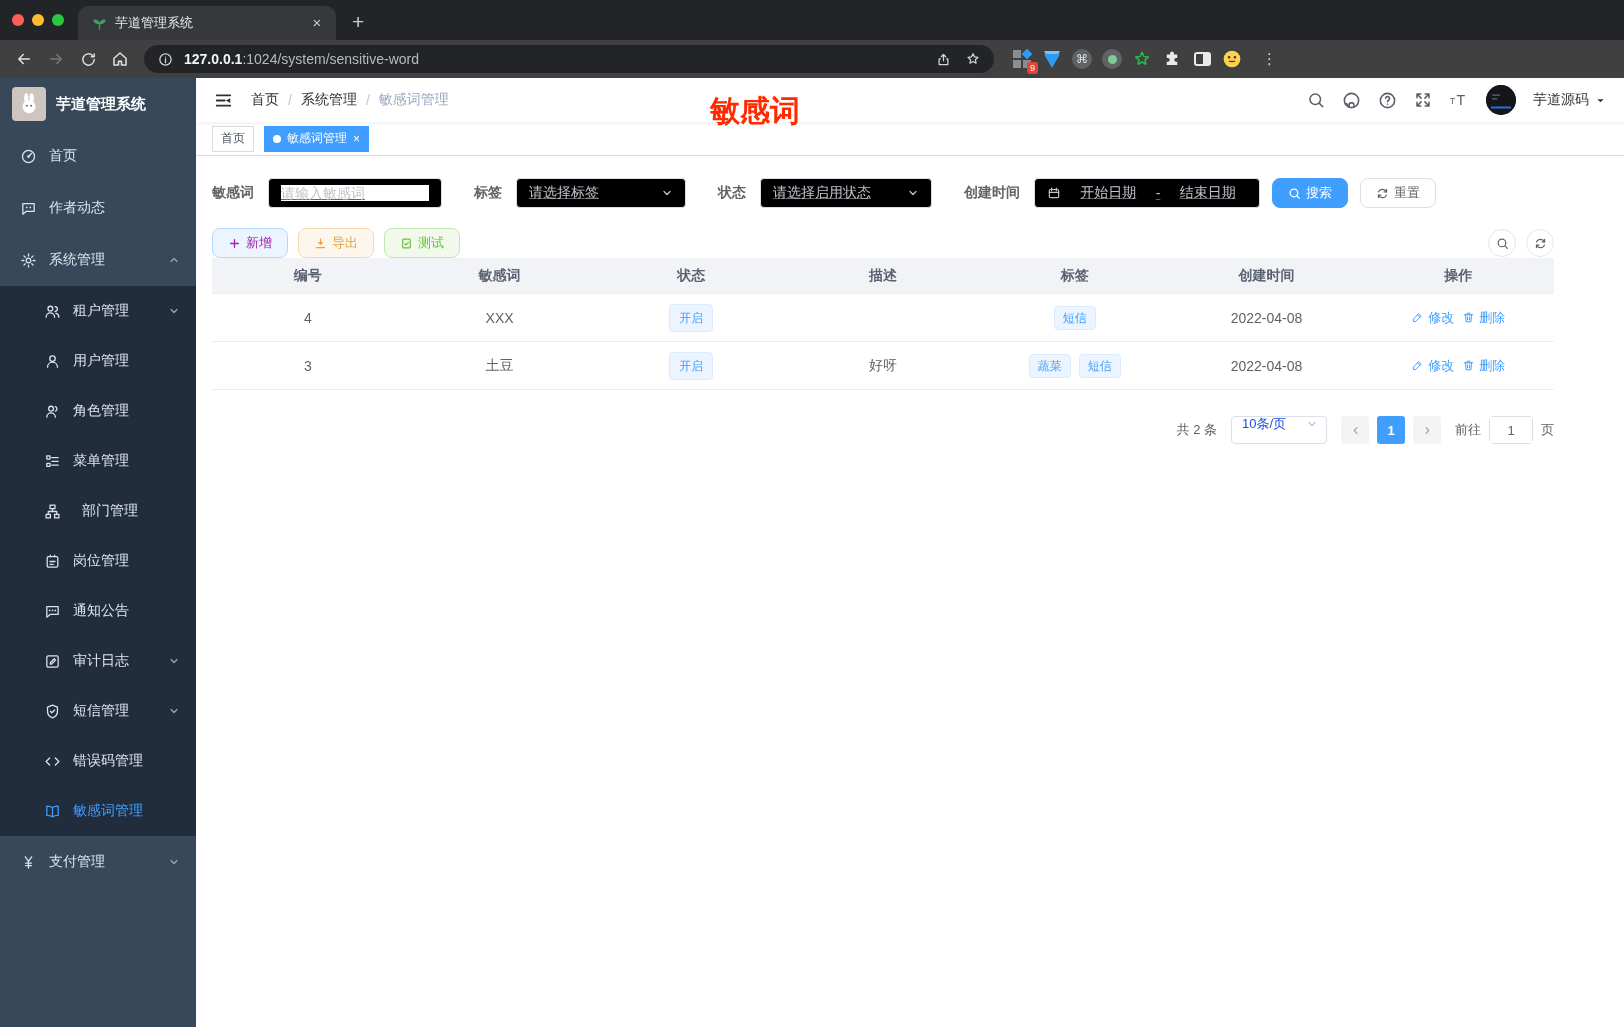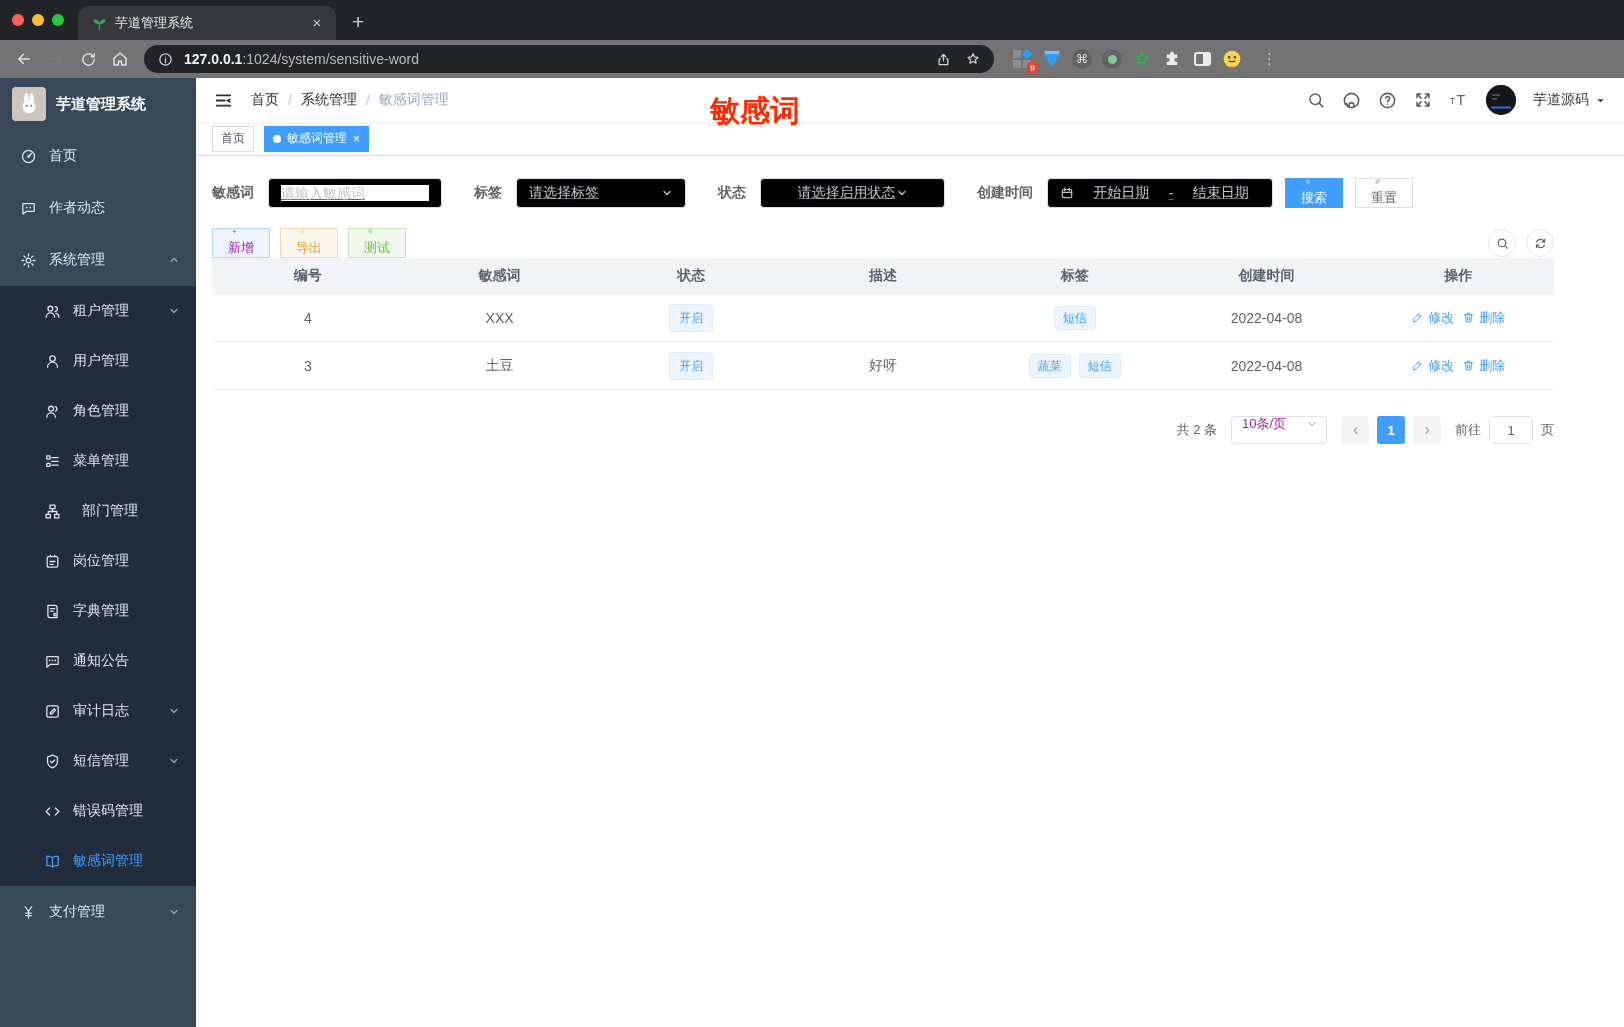--- a/index.html
+++ b/index.html
@@ -9,21 +9,21 @@
   
   .tabstrip { height:40px; background:#232428; display:flex; align-items:flex-end; }
   .traffic { display:flex; gap:8px; align-items:center; height:40px; padding:0 14px 0 12px; }
   .dot { width:12px; height:12px; border-radius:50%; }
   .dot.red{background:#ff5f57}.dot.yellow{background:#febc2e}.dot.green{background:#28c840}
   .btab { width:258px; height:34px; background:#37383c; border-radius:10px 10px 0 0;
     display:flex; align-items:center; padding:0 10px 0 14px; color:#e8eaed; font-size:13px; gap:8px; }
   .btab .t-title { flex:1; white-space:nowrap; overflow:hidden; }
   .t-close { color:#c7c9cc; font-size:15px; width:18px; height:18px; line-height:17px; text-align:center; border-radius:50%; }
   .newtab { color:#c7c9cc; font-size:21px; padding:0 16px 6px 16px; }
-  .toolbar { height:38px; background:#737373; display:flex; align-items:center; padding:0 10px; gap:4px; }
+  .toolbar { height:38px; background:#404040; display:flex; align-items:center; padding:0 10px; gap:4px; }
   .nav-ic { width:28px; height:28px; display:flex; align-items:center; justify-content:center; color:#e0e1e3; font-size:17px; border-radius:50%; }
   .nav-ic.dim { color:#77797d; }
   .urlbar { flex:1; max-width:850px; height:28px; background:#232428; border-radius:14px; margin:0 6px;
     display:flex; align-items:center; padding:0 10px; color:#dadce0; font-size:14px; gap:8px; }
   .urlbar .host { font-weight:700; color:#f1f3f4; }
   .urlbar .rest { color:#b7babd; }
   .url-spacer { flex:1; }
   .mini-ic { width:22px; height:22px; display:flex; align-items:center; justify-content:center; color:#d3d5d8; }
   .exts { display:flex; align-items:center; gap:10px; padding:0 8px; }
   .ext { position:relative; width:20px; height:20px; display:flex; align-items:center; justify-content:center; }
@@ -85,29 +85,29 @@
   .filter-row { display:flex; align-items:center; }
   .f-item { display:flex; align-items:center; margin-right:32px; }
   .f-label { font-size:14px; font-weight:700; color:#606266; margin-right:14px; white-space:nowrap; }
   .inp { height:30px; border:1px solid #dcdfe6; border-radius:4px; font-size:14px; color:#606266;
     padding:0 12px; display:flex; align-items:center; background:#000000;text-decoration:underline; }
   .inp input { border:none; outline:none; width:100%; font-size:14px; color:#606266; font-family:inherit; }
   .inp input::placeholder { color:#c0c4cc; }
   .ph { color:#c0c4cc; }
   .w-keyword { width:174px; }
   .w-tag { width:170px; justify-content:space-between; }
-  .w-status { width:185px; justify-content:center; }
+  .w-status { width:172px; justify-content:space-between; }
   .w-date { width:226px; gap:8px; }
   .sel-caret { color:#c0c4cc; display:flex; }
   .sel-caret svg { width:12px; height:12px; }
   .date-sep { color:#c0c4cc; flex:0 0 auto; }
   .date-ph { flex:1; text-align:center; }
   .cal-ic { color:#c0c4cc; display:flex; }
-  .btn { height:30px; border-radius:0; font-size:13px; display:inline-flex; align-items:flex-start; gap:5px;
-    padding:0 15px; cursor:pointer; border:1px solid #dcdfe6; background:#fff; color:#606266;flex-direction:column; }
+  .btn { height:30px; border-radius:8px; font-size:13px; display:inline-flex; align-items:center; gap:5px;
+    padding:0 15px; cursor:pointer; border:1px solid #dcdfe6; background:#fff; color:#606266; }
   .btn svg { width:13px; height:13px; }
   .btn.primary { background:#409eff; border-color:#409eff; color:#fff; }
   .btn.plain-blue { background:#ecf5ff; border-color:#b3d8ff; color:#a21caf; }
   .btn.plain-yellow { background:#fdf6ec; border-color:#f5dab1; color:#e6a23c; }
   .btn.plain-green { background:#f0f9eb; border-color:#c2e7b0; color:#67c23a; }
   .f-item.last { margin-right:12px; }
 
   
   .tool-row { display:flex; align-items:center; margin-top:20px; gap:10px; }
   .tool-right { margin-left:auto; display:flex; gap:10px; }
@@ -124,21 +124,21 @@
   .tag { display:inline-block; padding:2px 8px; font-size:12px; line-height:18px; border-radius:4px;
     background:#ecf5ff; border:1px solid #d9ecff; color:#409eff; }
   .status-tag { padding:4px 9px; }
   .op { color:#409eff; font-size:13px; display:inline-flex; align-items:center; gap:4px; cursor:pointer; text-decoration:none; }
   .op svg { width:13px; height:13px; }
 
   
   .pager { margin-top:26px; display:flex; align-items:center; justify-content:flex-end; gap:14px;
     font-size:13px; color:#606266; }
   .psize { width:96px; height:28px; border:1px solid #dcdfe6; border-radius:4px; display:flex; align-items:center;
-    justify-content:space-between; padding:0 8px 12px 10px; color:#a21caf; cursor:pointer; }
+    justify-content:space-between; padding:0 8px 12px 10px; color:#1d4ed8; cursor:pointer; }
   .pbtn { min-width:28px; height:28px; border-radius:3px; background:#f4f4f5; color:#a8abb2; display:flex;
     align-items:center; justify-content:center; cursor:pointer; }
   .pbtn svg { width:11px; height:11px; }
   .pbtn.page { background:#409eff; color:#fff; font-weight:700; }
   .jumper { display:flex; align-items:center; gap:8px; }
   .jumper .jinp { width:44px; height:28px; border:1px solid #dcdfe6; border-radius:4px; text-align:center; }
   .jumper input { width:100%; height:100%; border:none; outline:none; text-align:center; font-size:13px; color:#606266; font-family:inherit; }
   .pgroup { display:flex; gap:8px; }
 </style>
 </head>
@@ -361,30 +361,20 @@
           <span class="menu-label">部门管理</span>
         </div>
         <div class="menu-item sub" style="background: rgb(33, 45, 61);">
           <span class="mi">
             <svg viewBox="0 0 24 24" width="17" height="17" fill="none" stroke="currentColor" stroke-width="1.8" stroke-linecap="round" stroke-linejoin="round">
               <rect x="4.5" y="5" width="15" height="15" rx="2"></rect>
               <path d="M9 5V3M15 5V3M8.5 12h7M8.5 16h4.5"></path>
             </svg>
           </span>
           <span class="menu-label">岗位管理</span>
-        </div>
-        <div class="menu-item sub" style="background: rgb(33, 45, 61);">
-          <span class="mi">
-            <svg viewBox="0 0 24 24" width="17" height="17" fill="none" stroke="currentColor" stroke-width="1.8" stroke-linecap="round" stroke-linejoin="round">
-              <path d="M5.5 3.5h10a3 3 0 013 3v14h-10a3 3 0 01-3-3v-14z"></path>
-              <path d="M9 8h6M9 11.5h4"></path>
-              <circle cx="15.5" cy="16.5" r="1.8"></circle>
-            </svg>
-          </span>
-          <span class="menu-label">字典管理</span>
         </div>
         <div class="menu-item sub" style="background: rgb(33, 45, 61);">
           <span class="mi">
             <svg viewBox="0 0 24 24" width="17" height="17" fill="none" stroke="currentColor" stroke-width="1.8" stroke-linecap="round" stroke-linejoin="round">
               <path d="M4 5h16v11H9l-5 4z"></path>
               <path d="M8 10.5h.01M12 10.5h.01M16 10.5h.01" stroke-width="2.4"></path>
             </svg>
           </span>
           <span class="menu-label">通知公告</span>
         </div>

